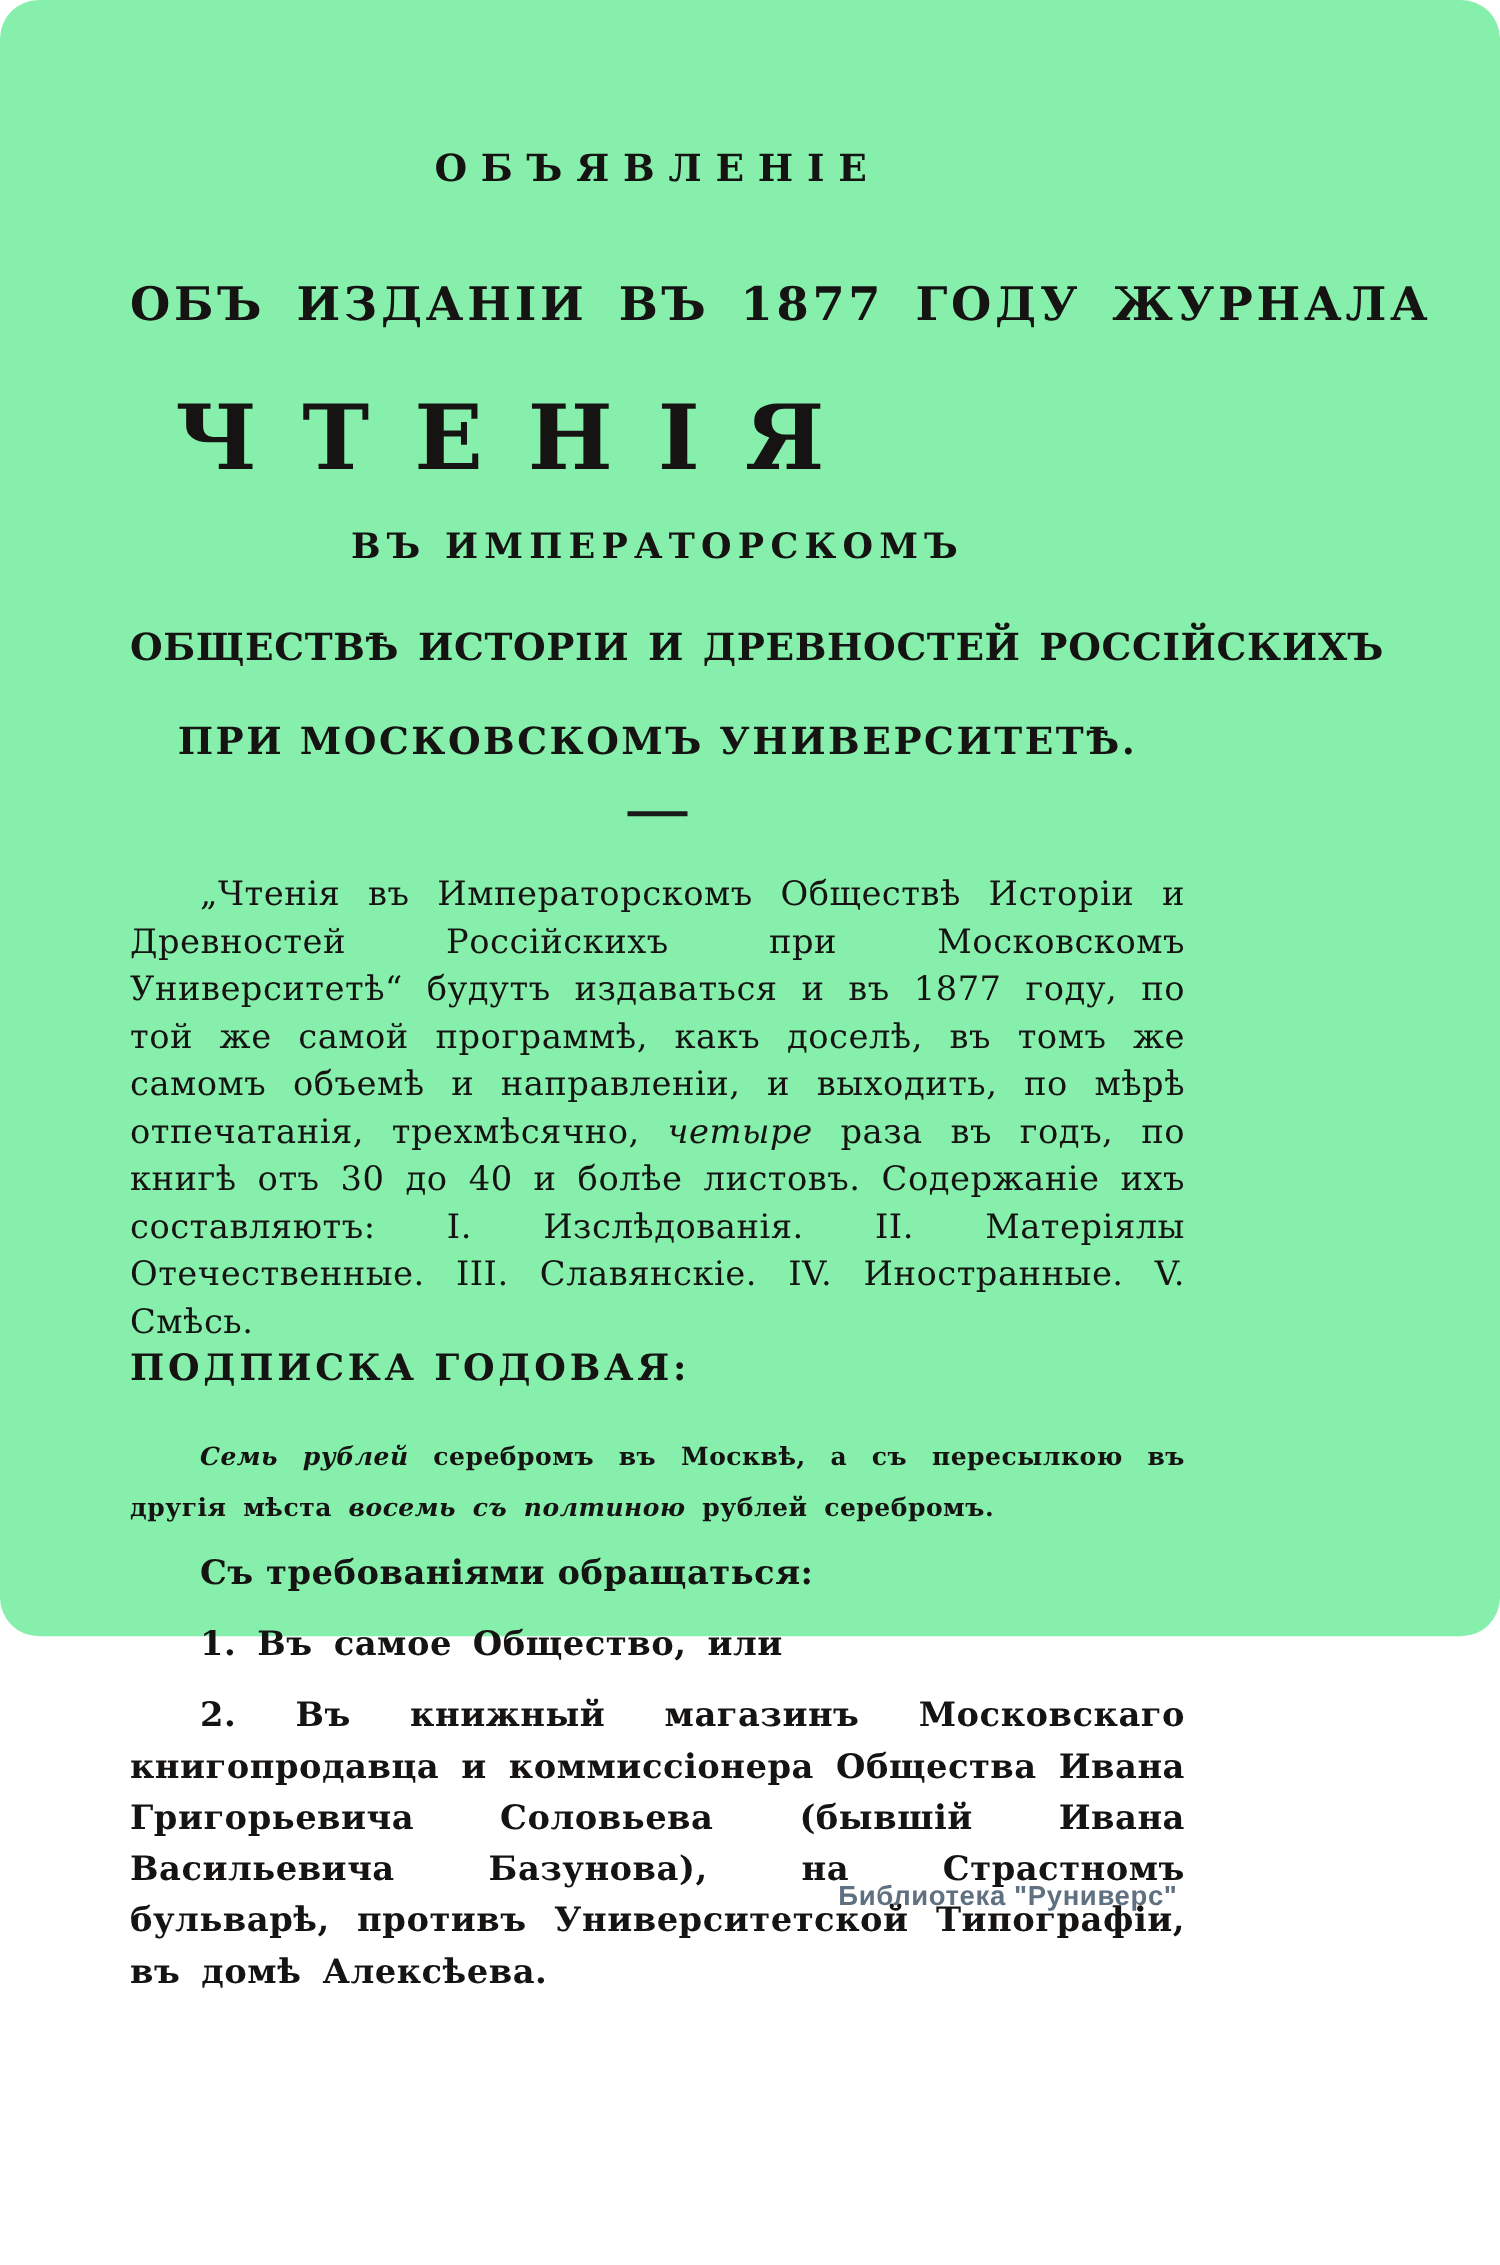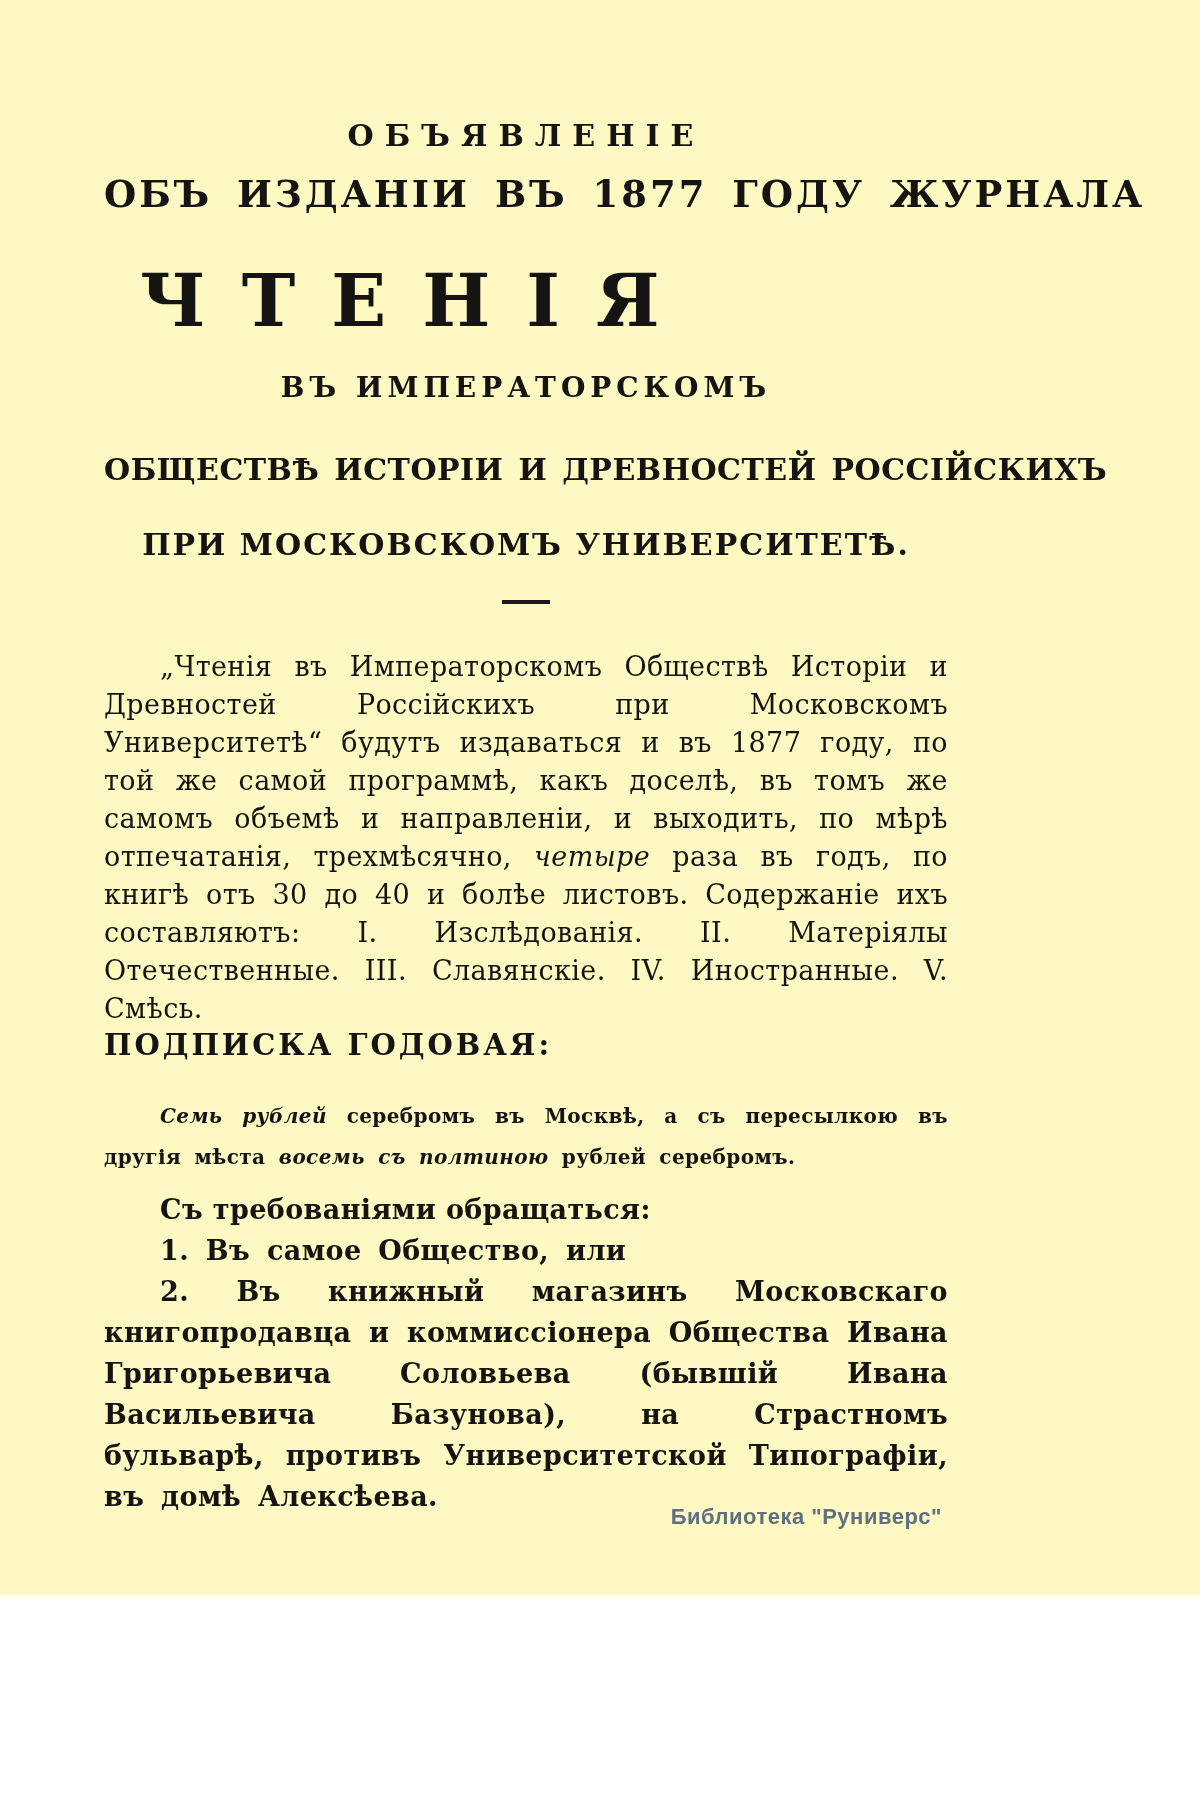--- a/index.html
+++ b/index.html
@@ -8,37 +8,38 @@
     width: 1200px;
     height: 1812px;
     font-family: "DejaVu Serif", serif;
     color: #161412;
     position: relative;
     overflow: hidden;
   }
   .page {
     position: relative;
     width: 1200px;
-    height: 1595px;
-    background: #fef9c3;
+    height: 1309px;
+    background: #86efac;
+    border-radius: 31px;
   }
   .content {
     padding: 118px 252px 0 104px; 
   }
 
   
   .h-announce {
     text-align: center;
     font-size: 30px;
     font-weight: bold;
     letter-spacing: 11px;
     white-space: nowrap;
   }
   .h-edition {
-    margin-top: 19px;
+    margin-top: 68px;
     font-size: 37px;
     font-weight: bold;
     letter-spacing: 3px;
     word-spacing: 9px;
     white-space: nowrap;
   }
   .h-journal {
     margin-top: 42px;
     text-align: left;
     font-size: 72px;
@@ -107,21 +108,21 @@
   }
   .requests-line {
     margin-top: 12px;
     font-size: 27px;
     font-weight: bold;
     line-height: 40px;
     text-indent: 56px;
     letter-spacing: 0.4px;
   }
   .list-item {
-    margin-top: 0;
+    margin-top: 16px;
     font-size: 27px;
     font-weight: bold;
     line-height: 41px;
     text-align: justify;
     text-indent: 56px;
     word-spacing: 7px;
     letter-spacing: 0.4px;
   }
   em.it { font-style: italic; }
 

